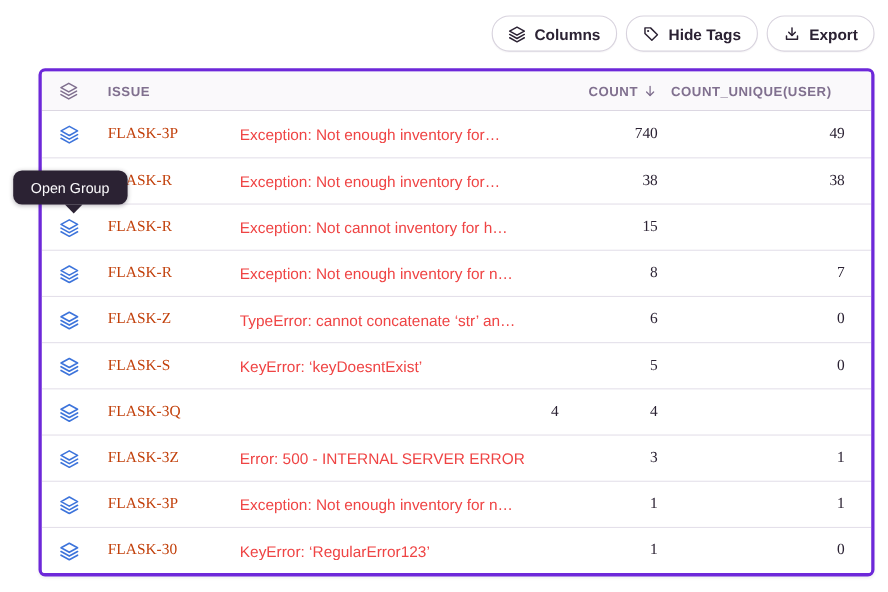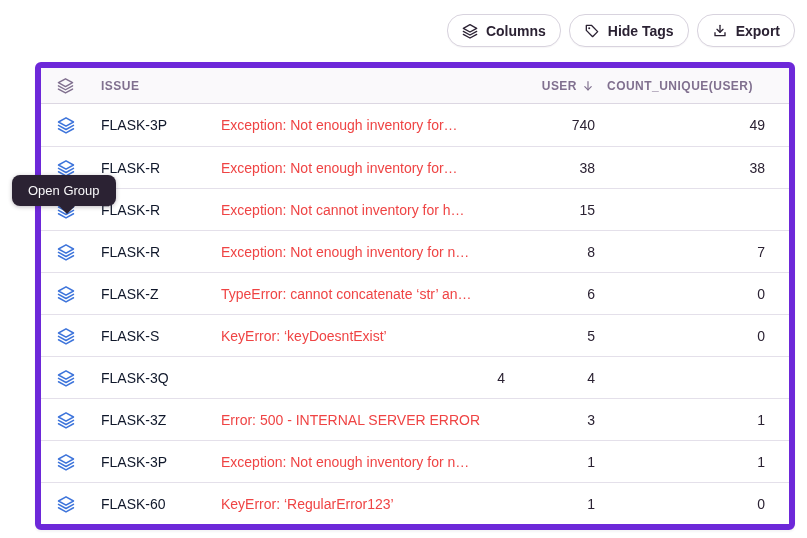--- a/index.html
+++ b/index.html
@@ -29,21 +29,21 @@
     cursor: pointer;
     box-shadow: 0 1px 1px rgba(43,34,51,0.04);
   }
   .btn svg { width: 16px; height: 16px; color: #2B2233; }
 
   
   .card {
     position: absolute; left: 35px; top: 62px;
     width: 760px;
     background: #ffffff;
-    border: 6px solid #6d28d9;
+    border: 3px solid #6d28d9;
     border-radius: 6px;
     box-shadow: 0 2px 2px rgba(43,34,51,0.05);
     overflow: hidden;
   }
   .grid-row {
     display: grid;
     grid-template-columns: 44px 120px 1fr 90px 170px;
     align-items: center;
     padding: 0 24px 0 16px;
   }
@@ -55,34 +55,33 @@
     font-size: 12px; font-weight: 700; letter-spacing: 0.04em;
   }
   .thead .icon-cell svg { width: 17px; height: 17px; color: #80708F; display: block; }
   .th-count { display: flex; justify-content: flex-end; align-items: center; gap: 4px; }
   .th-count svg { width: 14px; height: 14px; color: #80708F; }
   .th-right { text-align: center; }
 
   .row { height: 42px; font-size: 14px; background: #ffffff; cursor: pointer; }
   .row + .row { border-top: 1px solid #E4E0EA; }
   .icon-cell svg { width: 18px; height: 18px; color: #3D74DB; display: block; }
-  .issue-link { color: #0f172a; text-decoration: none; cursor: pointer; }
+  .issue-link { color: #c2410c; text-decoration: none; cursor: pointer; font-family: Liberation Serif, serif; }
   .title-cell { color: #ef4444; white-space: nowrap; overflow: hidden; }
-  .num-cell { text-align: right; color: #2B2233; }
+  .num-cell { text-align: right; color: #2B2233; font-family: Liberation Serif, serif; }
 
   
   .tooltip {
     position: absolute; left: 12px; top: 155px; z-index: 5;
     background: #2B2233; color: #FAF9FB;
     font-size: 13px;
     padding: 8px 16px;
     border-radius: 8px;
     box-shadow: 0 1px 4px rgba(43,34,51,0.3);
     white-space: nowrap;
-    margin-top: 20px;
   }
   .tooltip::after {
     content: "";
     position: absolute; top: 100%; left: 47px;
     width: 0; height: 0;
     border-left: 8px solid transparent;
     border-right: 8px solid transparent;
     border-top: 8px solid #2B2233;
   }
 </style>
@@ -145,21 +144,21 @@
 
   <div class="grid-row thead">
     <span class="icon-cell">
       <svg>
           <use href="#icon-stack"></use>
         </svg>
     </span>
     <span>ISSUE</span>
     <span></span>
     <span class="th-count">
-      <span>USER</span>
+      <span>COUNT</span>
       <svg>
           <use href="#icon-arrow-down"></use>
         </svg>
     </span>
     <span class="th-right">COUNT_UNIQUE(USER)</span>
   </div>
 
   <div class="grid-row row">
     <span class="icon-cell">
         <svg>
@@ -265,21 +264,21 @@
     <span class="num-cell">1</span>
     <span class="num-cell">1</span>
   </div>
 
   <div class="grid-row row">
     <span class="icon-cell">
         <svg>
           <use href="#icon-stack"></use>
         </svg>
       </span>
-    <a class="issue-link">FLASK-60</a>
+    <a class="issue-link">FLASK-30</a>
     <span class="title-cell">KeyError: ‘RegularError123’</span>
     <span class="num-cell">1</span>
     <span class="num-cell">0</span>
   </div>
 
 </div>
 
 <div class="tooltip">
   <span>Open Group</span>
 </div>

